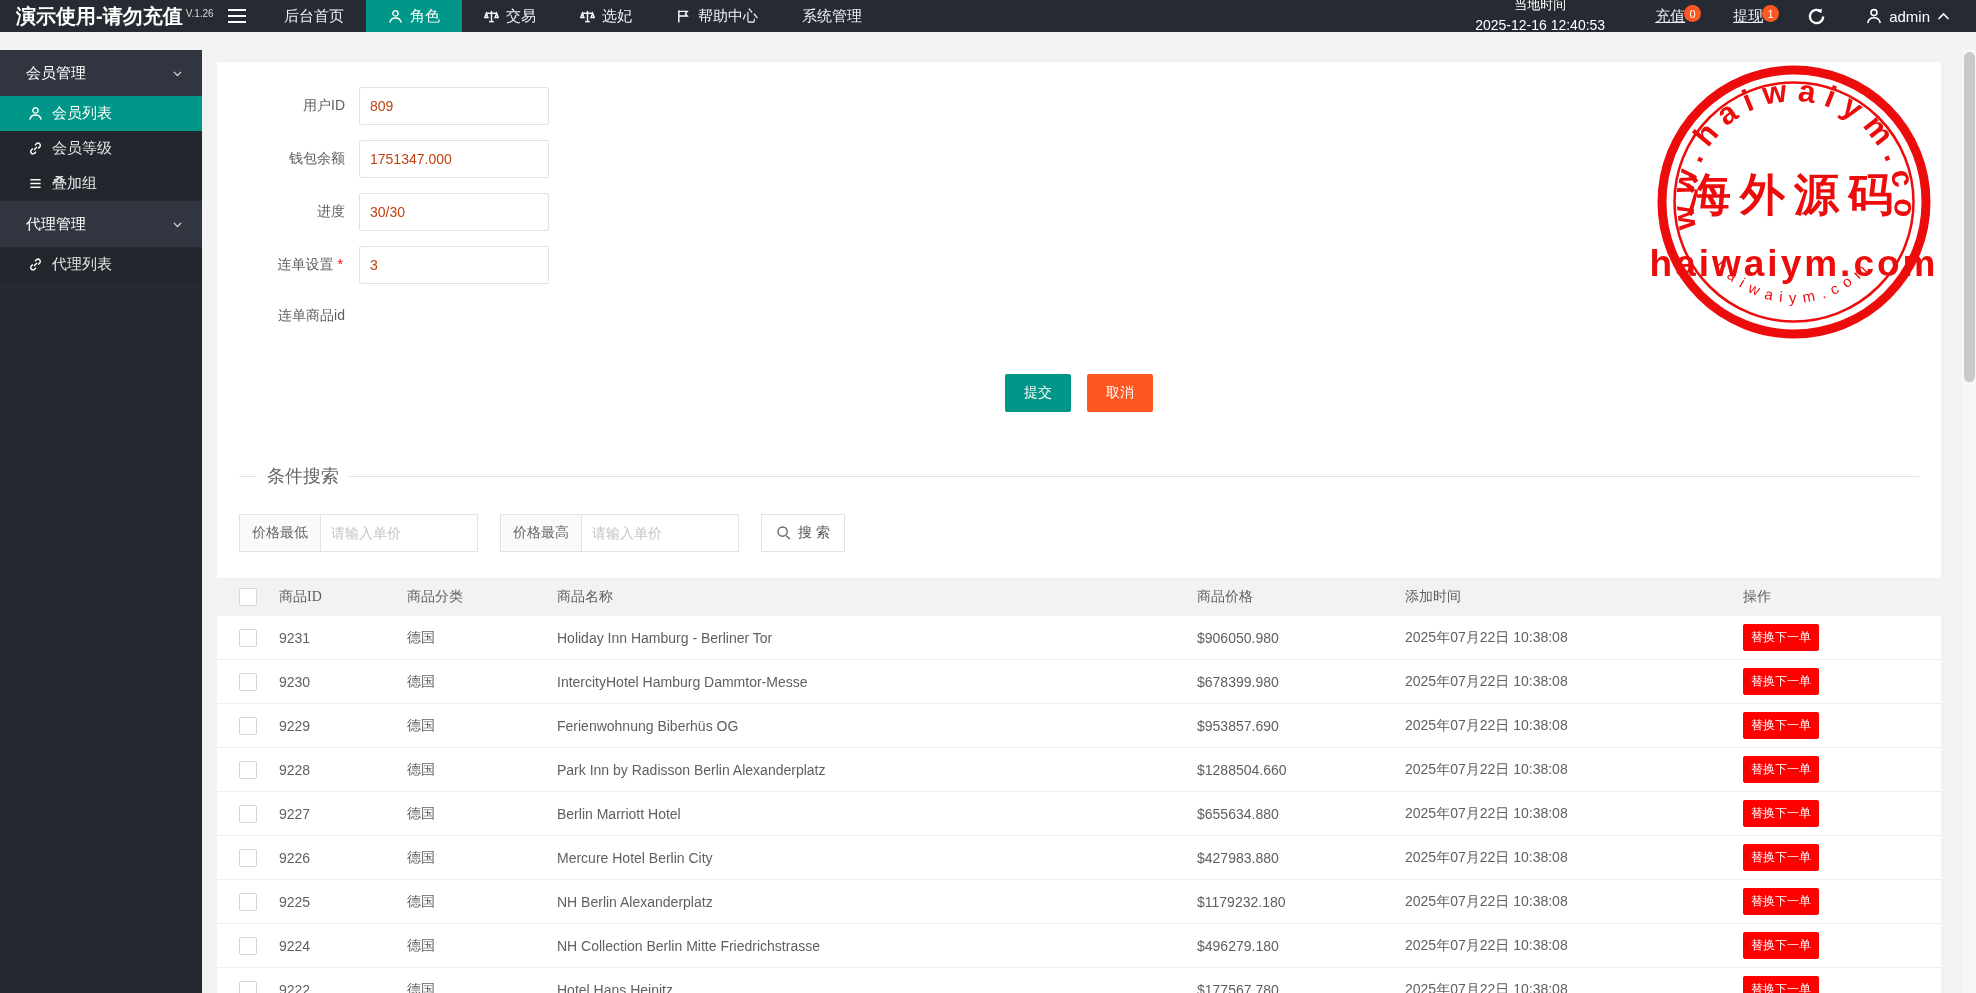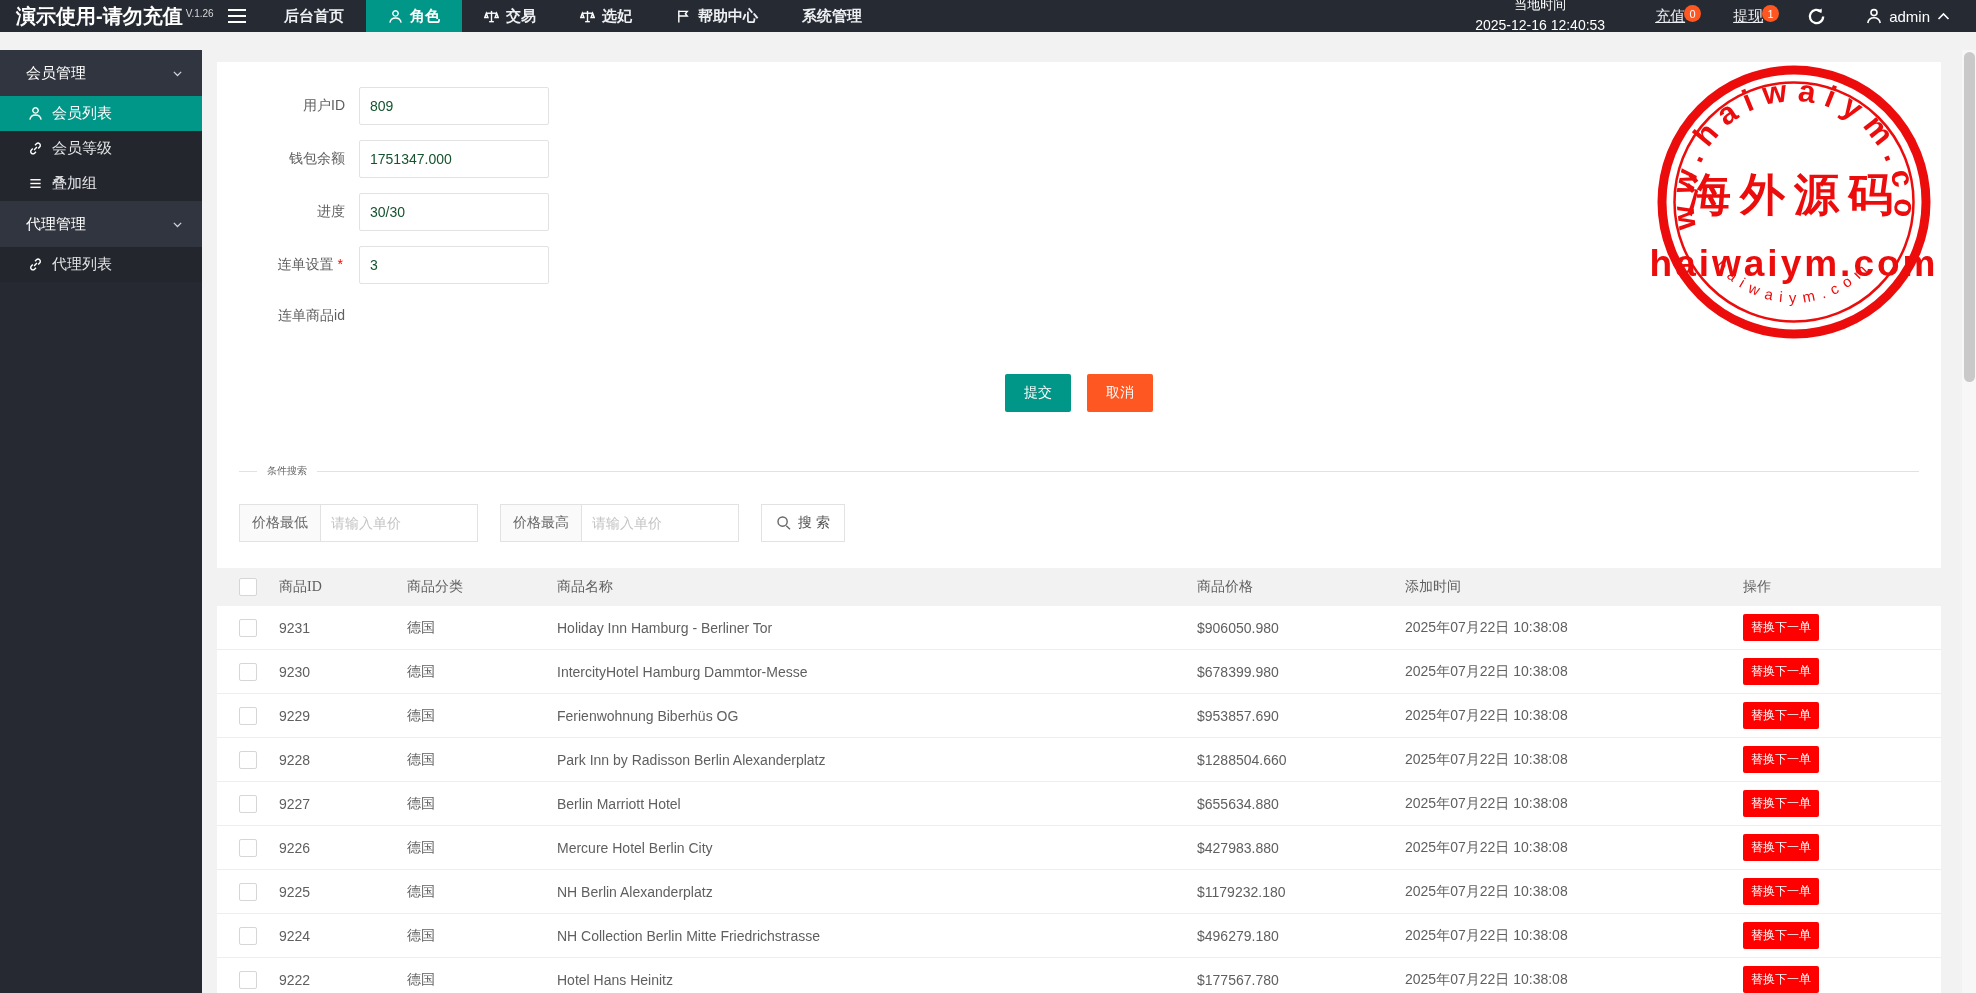--- a/index.html
+++ b/index.html
@@ -7,21 +7,21 @@
     font-family:"Liberation Sans","DejaVu Sans",sans-serif; background:#f2f2f2; }
 
   
   .header { position:absolute; left:0; top:0; width:1976px; height:32px;
     background:#262a33; display:flex; align-items:stretch; color:#f0f0f0; z-index:5; }
   .logo { width:212px; display:flex; align-items:center; padding-left:16px; }
   .logo-title { font-size:20px; font-weight:bold; color:#fff; white-space:nowrap; }
   .logo-ver { font-size:10px; color:#d8d8d8; margin-left:3px; align-self:flex-start; margin-top:8px; }
   .burger { width:50px; display:flex; flex-direction:column; justify-content:center; align-items:center; gap:4px; cursor:pointer; }
   .burger i { width:18px; height:2px; background:#fff; display:block; }
-  .nav { display:flex; align-items:stretch;font-weight:bold; }
+  .nav { display:flex; align-items:stretch; }
   .nav-item { display:flex; align-items:center; gap:7px; padding:0 22px; font-size:15px;
     color:#eef0f3; cursor:pointer; white-space:nowrap; }
   .nav-item.active { background:#009688; color:#fff; }
   .nav-item svg { display:block; }
   .header-right { margin-left:auto; display:flex; align-items:stretch; }
   .time-block { display:flex; flex-direction:column; justify-content:center; align-items:center;
     padding:0 26px; line-height:1.55; }
   .time-label { font-size:13px; color:#fff; }
   .time-value { font-size:14px; color:#fff; }
   .hbtn { position:relative; display:flex; align-items:center; padding:0 24px; font-size:15px; color:#eef0f3; cursor:pointer;text-decoration:underline; }
@@ -42,31 +42,31 @@
 
   
   .card { position:absolute; left:217px; top:62px; width:1724px; height:1400px; background:#fff; }
 
   
   .form-area { padding-top:25px; }
   .form-row { display:flex; align-items:center; margin-bottom:15px; min-height:38px; }
   .form-label { width:132px; text-align:right; font-size:14px; color:#5f5f5f; padding-right:4px; white-space:nowrap; }
   .req-star { color:#ff0000; font-size:14px; margin:0 2px 0 4px; }
   .form-input { margin-left:10px; width:190px; height:38px; border:1px solid #e2e2e2; border-radius:2px;
-    padding:8px 10px; font-size:14px; color:#14532d; font-family:inherit; outline:none; background:#fff; }
+    padding:8px 10px; font-size:14px; color:#c2410c; font-family:inherit; outline:none; background:#fff; }
   .form-row.no-input { margin-top:22px; margin-bottom:0; min-height:20px; }
   .btn-row { display:flex; justify-content:center; gap:16px; margin-top:48px; }
   .btn { height:38px; padding:0 19px; border:none; border-radius:2px; color:#fff; font-size:14px;
     font-family:inherit; cursor:pointer; }
   .btn-submit { background:#009688; }
   .btn-cancel { background:#ff5722; }
 
   
   .field-block { margin:52px 22px 0 22px; }
-  .field-legend { display:flex; align-items:center; color:#666; font-size:10px; }
+  .field-legend { display:flex; align-items:center; color:#666; font-size:18px; }
   .field-legend::before { content:""; width:18px; height:1px; background:#e2e2e2; margin-right:10px; }
   .field-legend::after { content:""; flex:1; height:1px; background:#e2e2e2; margin-left:10px; }
   .search-row { display:flex; align-items:center; margin-top:26px; gap:22px; }
   .input-group { display:flex; height:38px; }
   .input-group-label { display:flex; align-items:center; padding:0 12px; background:#fafafa;
     border:1px solid #e2e2e2; border-right:none; font-size:14px; color:#666; white-space:nowrap; }
   .input-group input { width:158px; height:38px; border:1px solid #e2e2e2; padding:0 10px;
     font-size:14px; color:#666; font-family:inherit; outline:none; }
   .input-group input::placeholder { color:#c4c4c4; }
   .search-btn { display:flex; align-items:center; gap:6px; height:38px; padding:0 14px; background:#fff;

